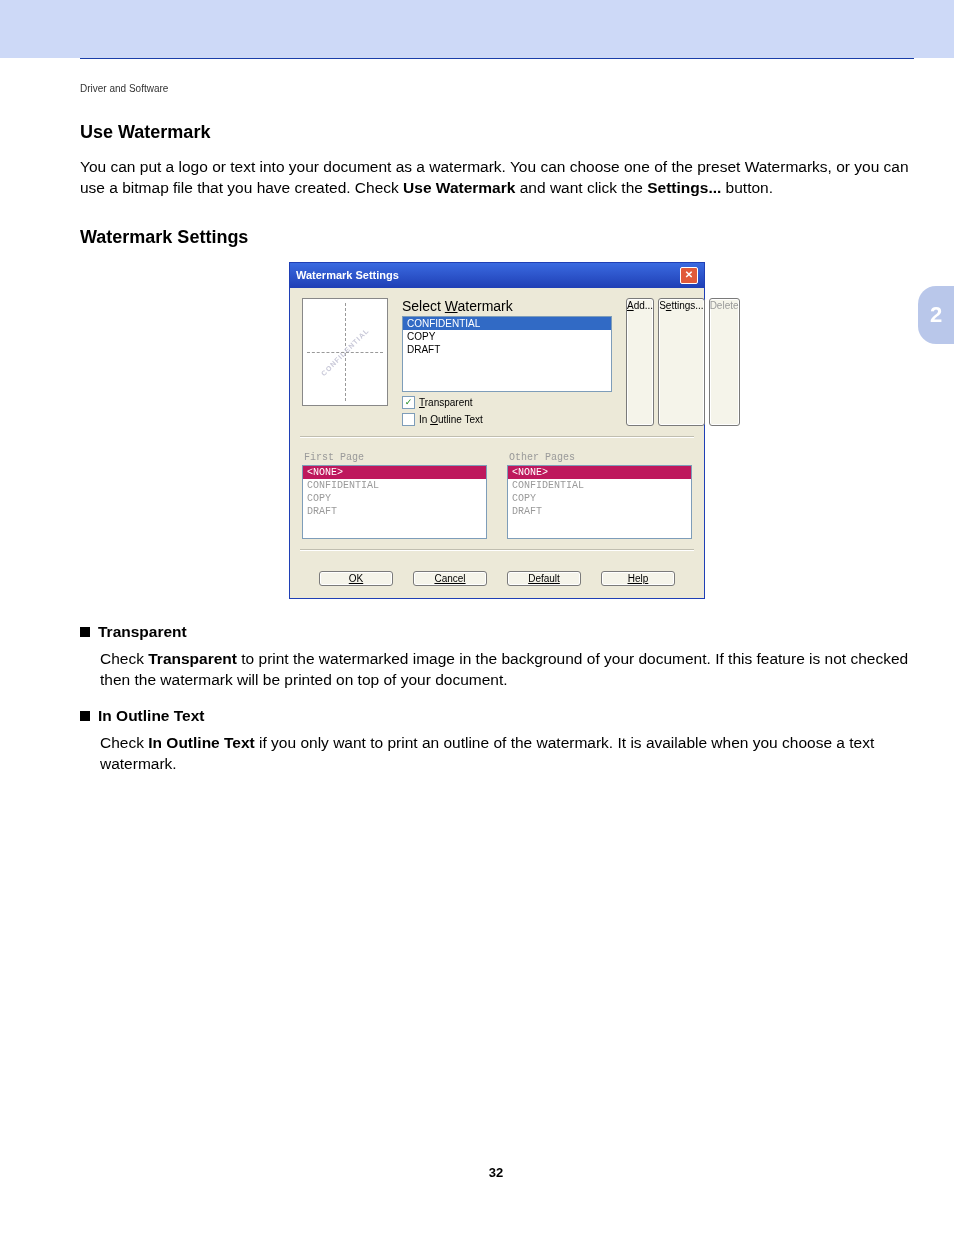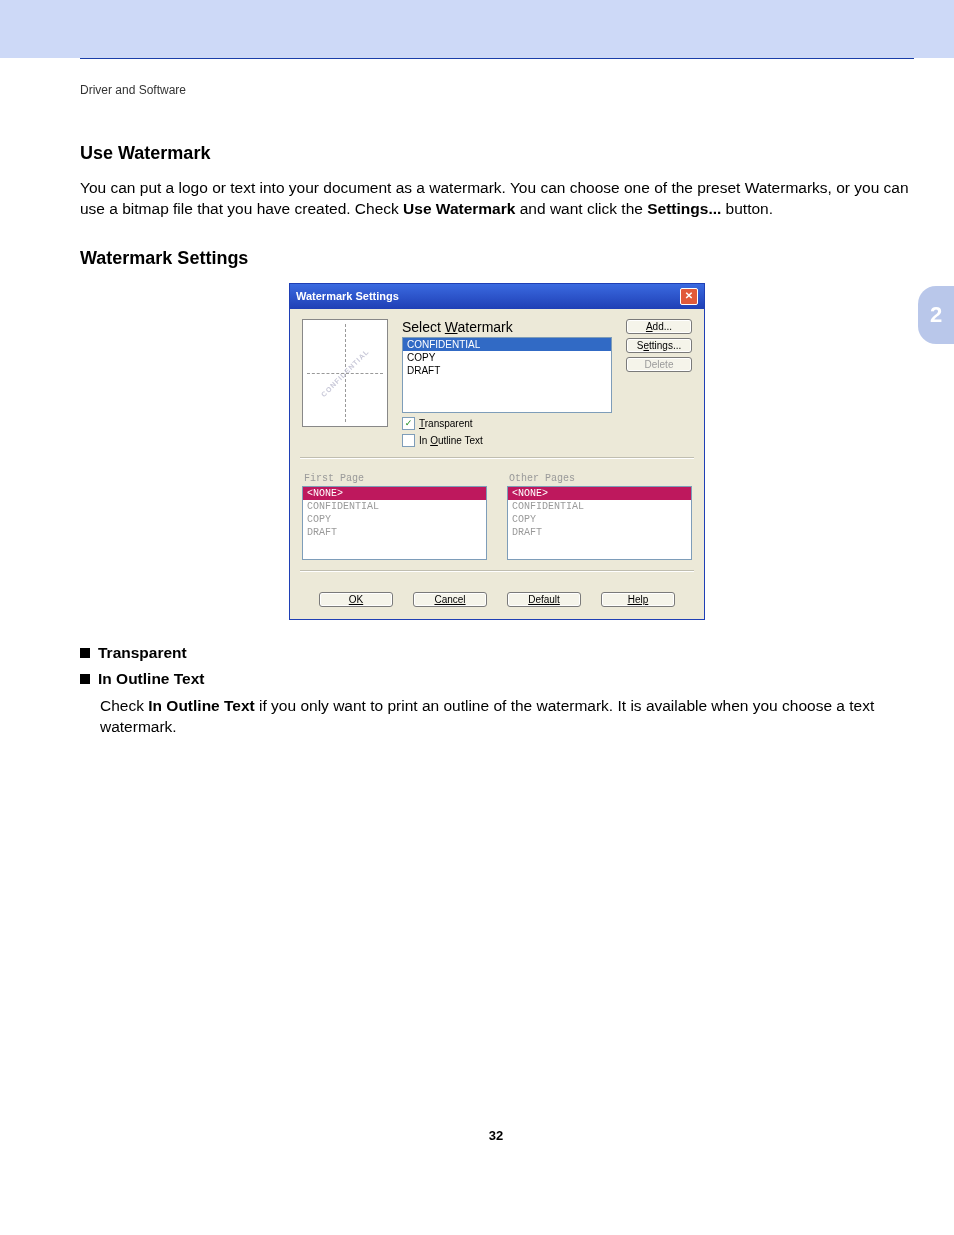--- a/index.html
+++ b/index.html
@@ -17,23 +17,23 @@
     width: 954px;
     box-sizing: border-box;
     padding: 0 40px 40px 80px;
     position: relative;
   }
   .rule {
     border-top: 1px solid #1a3ea8;
     margin-bottom: 24px;
   }
   .section-path {
-    font-size: 12px;
+    font-size: 10px;
     color: #333;
-    margin-bottom: 46px;
+    margin-bottom: 28px;
   }
   .h2 {
     font-size: 18px;
     font-weight: bold;
     margin: 0 0 14px 0;
   }
   .body-text {
     font-size: 15.5px;
     line-height: 1.35;
     margin: 0 0 28px 0;
@@ -124,21 +124,21 @@
     transform: translate(-50%, -50%) rotate(-45deg);
     font-size: 7px;
     letter-spacing: 1px;
     color: #c8c8d8;
     font-weight: bold;
     white-space: nowrap;
   }
   .center-col { flex: 1; }
   .btn-col {
     display: flex;
-    flex-direction: column;
+    flex-direction: row;
     gap: 4px;
     width: 66px;
   }
   .win-btn {
     background: #f5f4ea;
     border: 1px solid #7a7a7a;
     border-radius: 3px;
     font-size: 10px;
     padding: 1px 0;
     text-align: center;
@@ -326,20 +326,23 @@
         <div class="win-btn"><span>Defa</span><span class="u">u</span><span>lt</span></div>
         <div class="win-btn"><span class="u">H</span><span>elp</span></div>
       </div>
     </div>
   </div>
 
   <div class="bullet-item">
     <div class="bullet-square"></div>
     <div class="bullet-title">Transparent</div>
   </div>
+  <p class="bullet-body">
+    <span>Check </span><span class="bold">Transparent</span><span> to print the watermarked image in the background of your document. If this feature is not checked then the watermark will be printed on top of your document.</span>
+  </p>
 
   <div class="bullet-item">
     <div class="bullet-square"></div>
     <div class="bullet-title">In Outline Text</div>
   </div>
   <p class="bullet-body">
     <span>Check </span><span class="bold">In Outline Text</span><span> if you only want to print an outline of the watermark. It is available when you choose a text watermark.</span>
   </p>
 
   <div class="footer-area">32</div>

